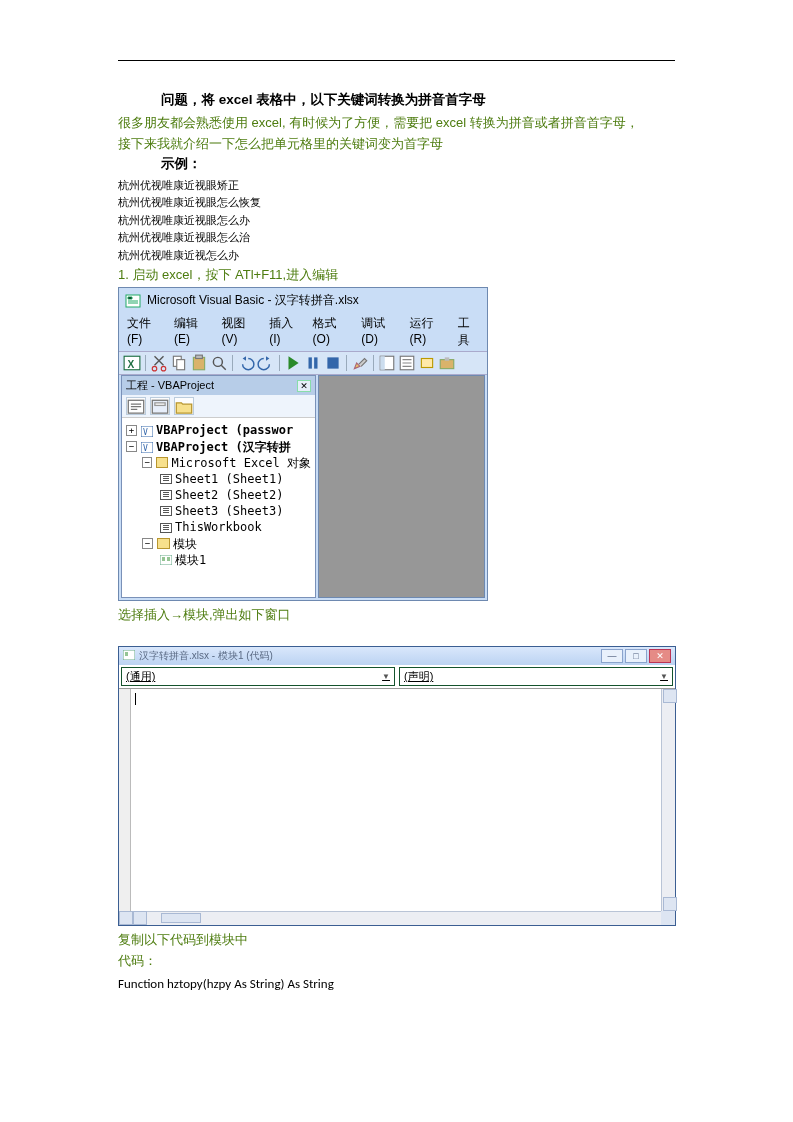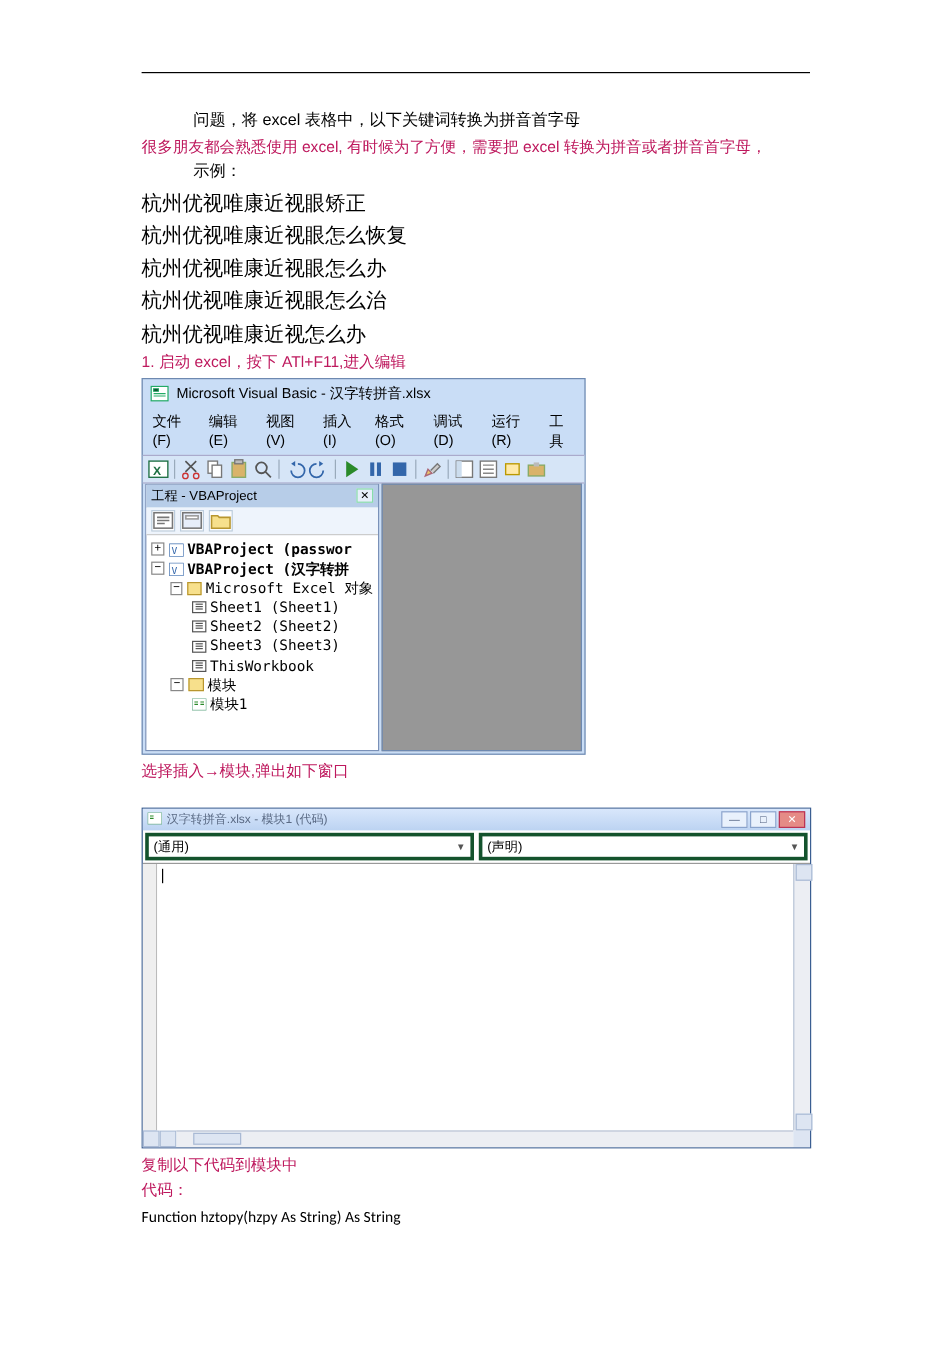--- a/index.html
+++ b/index.html
@@ -1,21 +1,21 @@
 <!DOCTYPE html>
 <html><head>
 <meta charset="utf-8">
 <style>
 * { margin: 0; padding: 0; box-sizing: border-box; }
 body { font-family: "Microsoft YaHei", "SimSun", sans-serif; font-size: 13px; background: #fff; width: 793px; }
 .page { padding: 60px 118px 40px 118px; }
 .topline { border-top: 1px solid #000; margin-bottom: 30px; }
-.heading { font-weight: normal; font-size: 13.5px; margin-bottom: 4px; padding-left: 43px; }
-.para { font-size: 13px; line-height: 1.6; color: #be185d; }
-.example-line { font-family: "SimSun", serif; font-size: 17px; line-height: 1.6; }
+.heading { font-weight: bold; font-size: 13.5px; margin-bottom: 4px; padding-left: 43px; }
+.para { font-size: 13px; line-height: 1.6; color: #4d7c0f; }
+.example-line { font-family: "SimSun", serif; font-size: 11px; line-height: 1.6; }
 
 
 .vba-win { margin-top: 2px; border: 1px solid #6e89b0; width: 370px; background: #c9ddf6; font-family: Tahoma, "Microsoft YaHei", sans-serif; font-size: 12px; }
 .vba-title { display: flex; align-items: center; padding: 4px 6px; color: #000; }
 .vba-title .ico { width: 16px; height: 14px; margin-right: 6px; display: inline-flex; }
 .menubar { display: flex; gap: 12px; padding: 2px 8px; font-size: 12px; color: #000; }
 .toolbar { display: flex; align-items: center; gap: 2px; padding: 2px 4px; background: #d6e5f7; border-top: 1px solid #aac; border-bottom: 1px solid #aac; }
 .toolbar .tb { width: 18px; height: 18px; display: inline-flex; align-items: center; justify-content: center; }
 .toolbar .sep { width: 1px; height: 16px; background: #9ab; margin: 0 2px; }
 
@@ -39,21 +39,21 @@
 .code-area { flex: 1; background: #979797; border: 1px solid #6e89b0; margin-bottom: 2px; margin-right: 2px; }
 
 
 .mod-win { width: 558px; border: 1px solid #3b5e92; margin-top: 20px; font-family: Tahoma, sans-serif; font-size: 11px; }
 .mod-titlebar { background: linear-gradient(#d9e7fb,#bcd3f2); display: flex; align-items: center; justify-content: space-between; padding: 2px 4px; }
 .mod-titlebar .mt-left { display: flex; align-items: center; gap: 4px; color: #5a6a84; font-size: 10px; }
 .mod-titlebar .wbtns { display: flex; gap: 2px; }
 .wb { width: 22px; height: 14px; border: 1px solid #8aa3cc; background: #e9f1fc; display: inline-flex; align-items: center; justify-content: center; font-size: 9px; color: #4a5a7a; }
 .wb.close { background: #e58b86; border-color: #b35; color: #fff; }
 .mod-selects { display: flex; border-bottom: 1px solid #999; }
-.mod-selects .sel { flex: 1; border: 3px solid #14532d; margin: 2px; background: #fff; padding: 1px 4px; font-size: 11px; display: flex; justify-content: space-between; align-items: center; }
+.mod-selects .sel { flex: 1; border: 1px solid #14532d; margin: 2px; background: #fff; padding: 1px 4px; font-size: 11px; display: flex; justify-content: space-between; align-items: center; text-decoration: underline; }
 .mod-selects .sel .arrow { font-size: 8px; color: #555; }
 .mod-code { display: flex; height: 222px; }
 .mod-gutter { width: 12px; background: #efefef; border-right: 1px solid #bbb; }
 .mod-textarea { flex: 1; background: #fff; position: relative; }
 .cursor { position: absolute; top: 4px; left: 4px; width: 1px; height: 12px; background: #000; }
 .mod-sb-v { width: 14px; background: #eceef3; border-left: 1px solid #b9c4d6; position: relative; }
 .mod-sb-v::before, .mod-sb-v::after { content:""; position:absolute; left:1px; width:12px; height:12px; background:#dde5f2; border:1px solid #a9b9d4; }
 .mod-sb-v::before { top:0; }
 .mod-sb-v::after { bottom:0; }
 .mod-bottom { display: flex; height: 14px; }
@@ -65,20 +65,21 @@
 .code-text { font-family: Calibri, sans-serif; font-size: 13px; margin-top: 4px; }
 </style>
 </head>
 <body>
 
 <div class="page">
   <div class="topline"></div>
 
   <div class="heading">问题，将 excel 表格中，以下关键词转换为拼音首字母</div>
   <div class="para">很多朋友都会熟悉使用 excel, 有时候为了方便，需要把 excel 转换为拼音或者拼音首字母，</div>
+  <div class="para">接下来我就介绍一下怎么把单元格里的关键词变为首字母</div>
   <div class="heading">示例：</div>
   <div class="example-line">杭州优视唯康近视眼矫正</div>
   <div class="example-line">杭州优视唯康近视眼怎么恢复</div>
   <div class="example-line">杭州优视唯康近视眼怎么办</div>
   <div class="example-line">杭州优视唯康近视眼怎么治</div>
   <div class="example-line">杭州优视唯康近视怎么办</div>
   <div class="para">1. 启动 excel，按下 ATl+F11,进入编辑</div>
 
   <div class="vba-win">
     <div class="vba-title">

